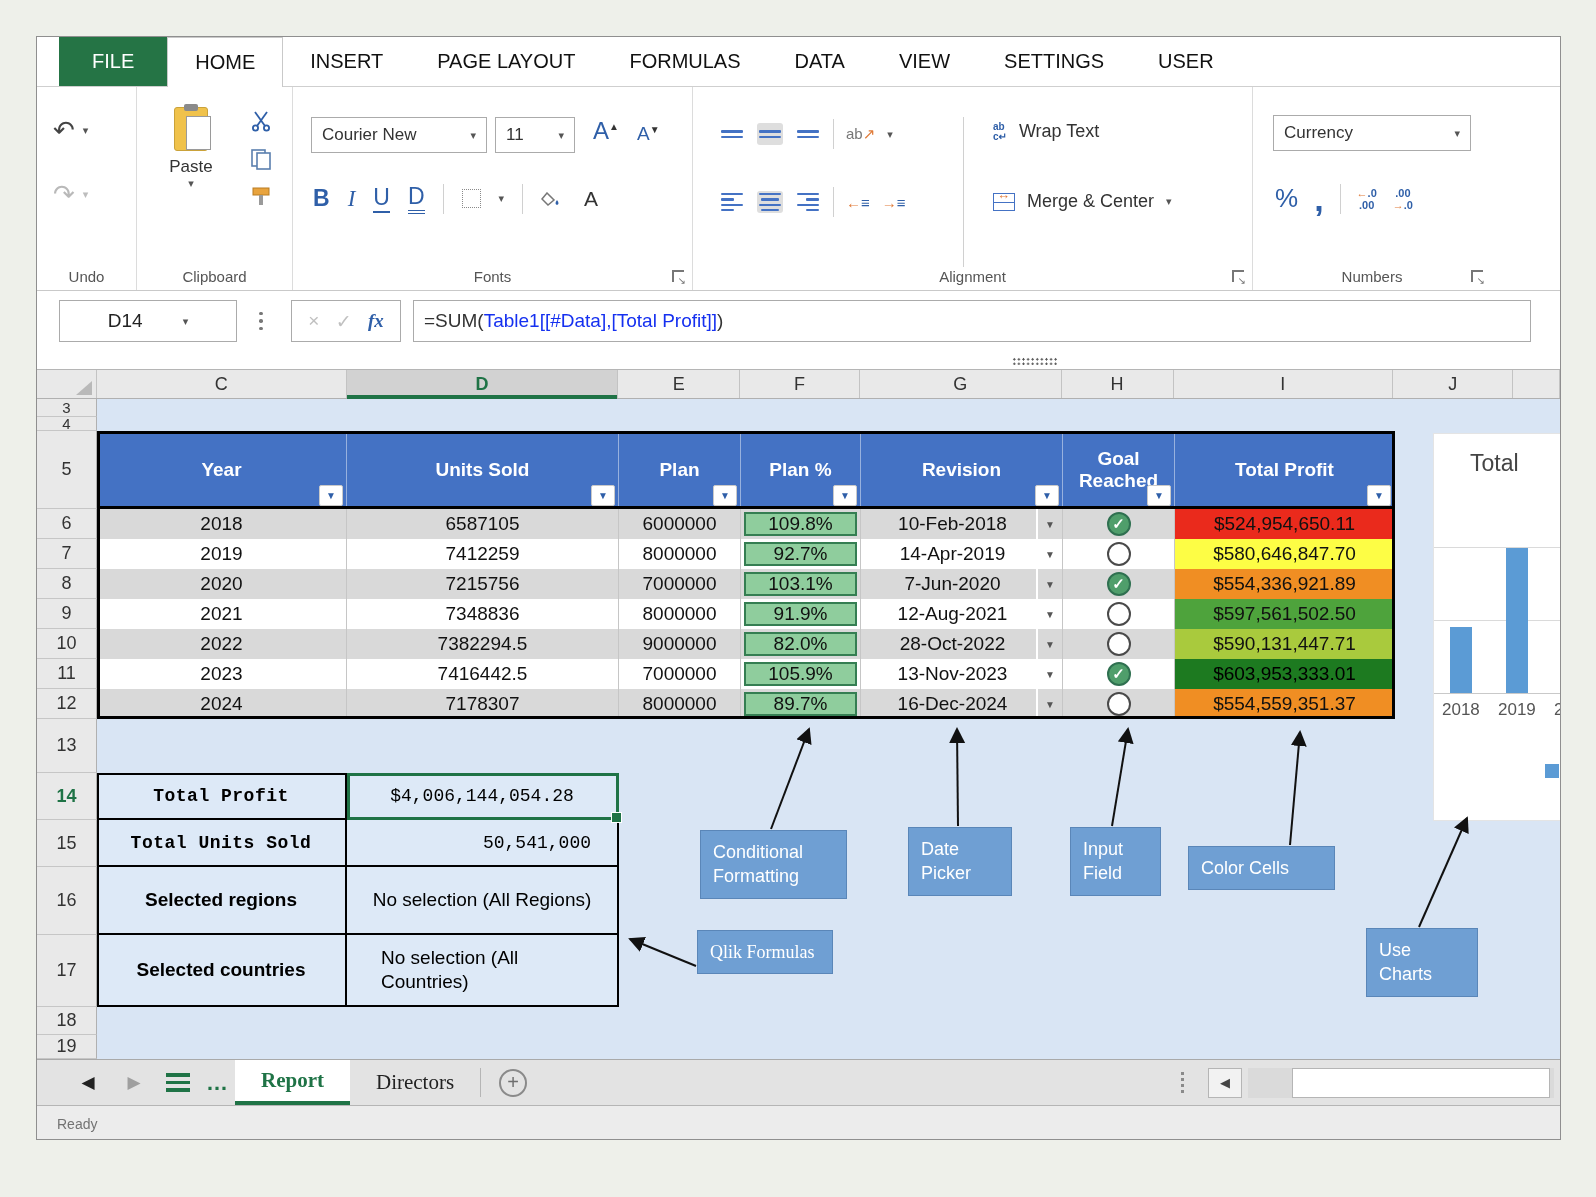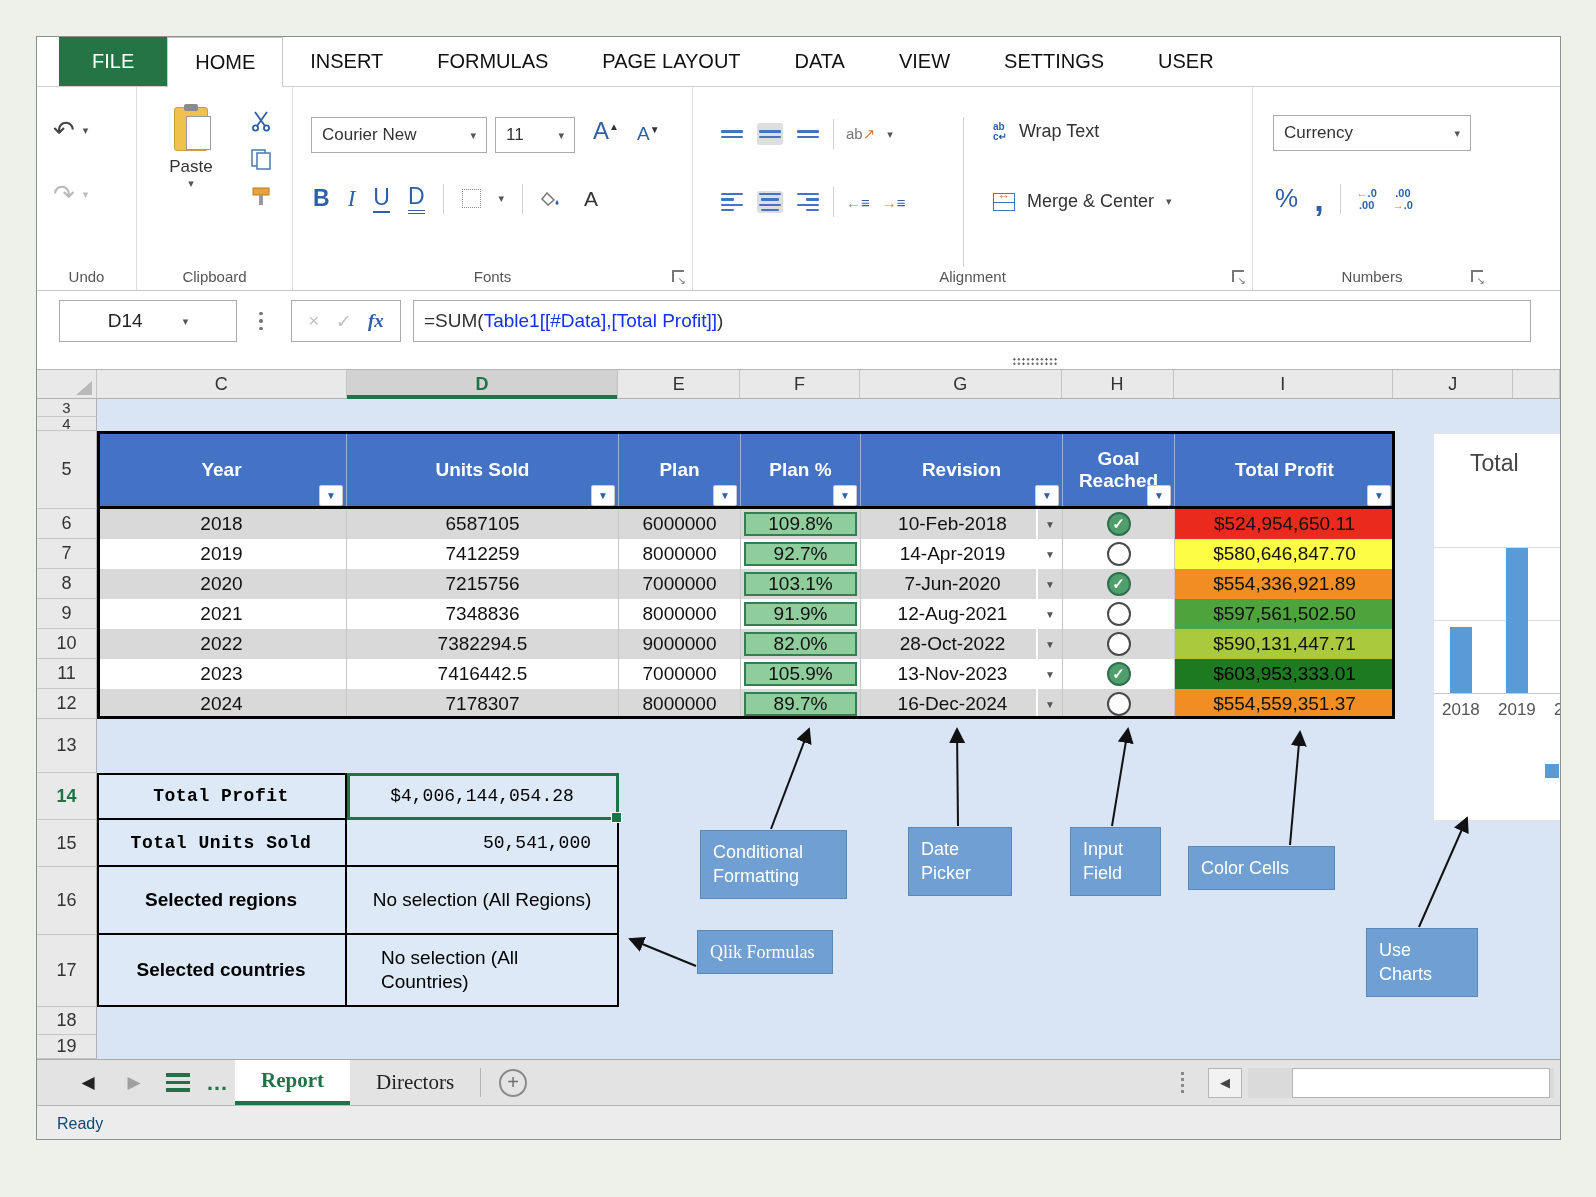--- a/index.html
+++ b/index.html
@@ -150,36 +150,36 @@
   .addsheet { width:64px; }
   .plus-circle { width:28px; height:28px; border:2px solid #8a8a8a; border-radius:50%; color:#6e6e6e; font-size:20px; display:flex; align-items:center; justify-content:center; }
   .sb-right { margin-left:auto; display:flex; align-items:center; padding-right:6px; }
   .vdots { display:flex; flex-direction:column; gap:3px; margin-right:24px; }
   .vdots i { width:3px; height:3px; background:#8a8a8a; }
   .hsb-btn { width:34px; height:30px; background:#f2f2f2; border:1px solid #b5b5b5; display:flex; align-items:center; justify-content:center; font-size:13px; color:#444; }
   .hsb-track { width:306px; height:30px; background:#dadada; position:relative; margin-left:6px; }
   .hsb-thumb { position:absolute; left:44px; top:0; height:100%; width:258px; background:#fff; border:1px solid #b5b5b5; }
 
   
-  .statusbar { position:absolute; left:0; top:1068px; width:100%; height:36px; background:#ececec; border-top:1px solid #b5b5b5; display:flex; align-items:center; padding-left:20px; font-size:16px; color:#0c4a6e; }
+  .statusbar { position:absolute; left:0; top:1068px; width:100%; height:36px; background:#ececec; border-top:1px solid #b5b5b5; display:flex; align-items:center; padding-left:20px; font-size:14px; color:#737373; }
 
   .scissors-svg, .painter-svg, .fillsvg { display:block; }
 </style>
 </head>
 <body>
 
 <div class="stage">
   <div class="window">
 
     <div class="tabs-row">
       <div class="tab file">FILE</div>
       <div class="tab active">HOME</div>
       <div class="tab">INSERT</div>
+      <div class="tab">PAGE LAYOUT</div>
       <div class="tab">FORMULAS</div>
-      <div class="tab">PAGE LAYOUT</div>
       <div class="tab">DATA</div>
       <div class="tab">VIEW</div>
       <div class="tab">SETTINGS</div>
       <div class="tab">USER</div>
     </div>
 
     <div class="ribbon">
       <div class="rsec sec-undo">
         <div class="undo-btn" style="top:28px;">
             <span>↶</span>

